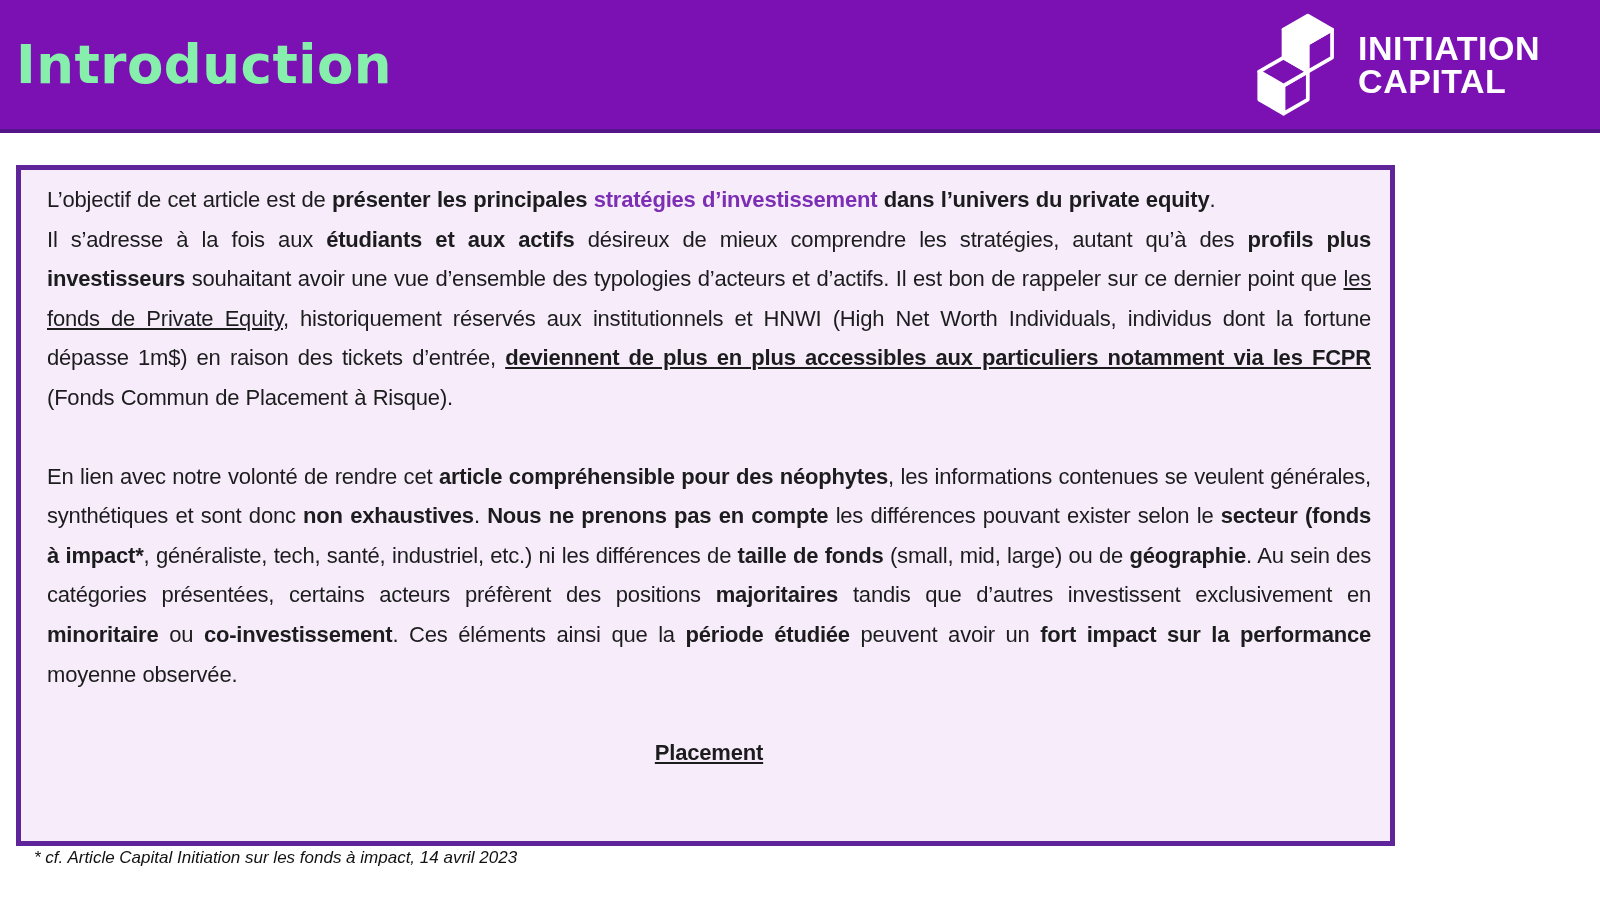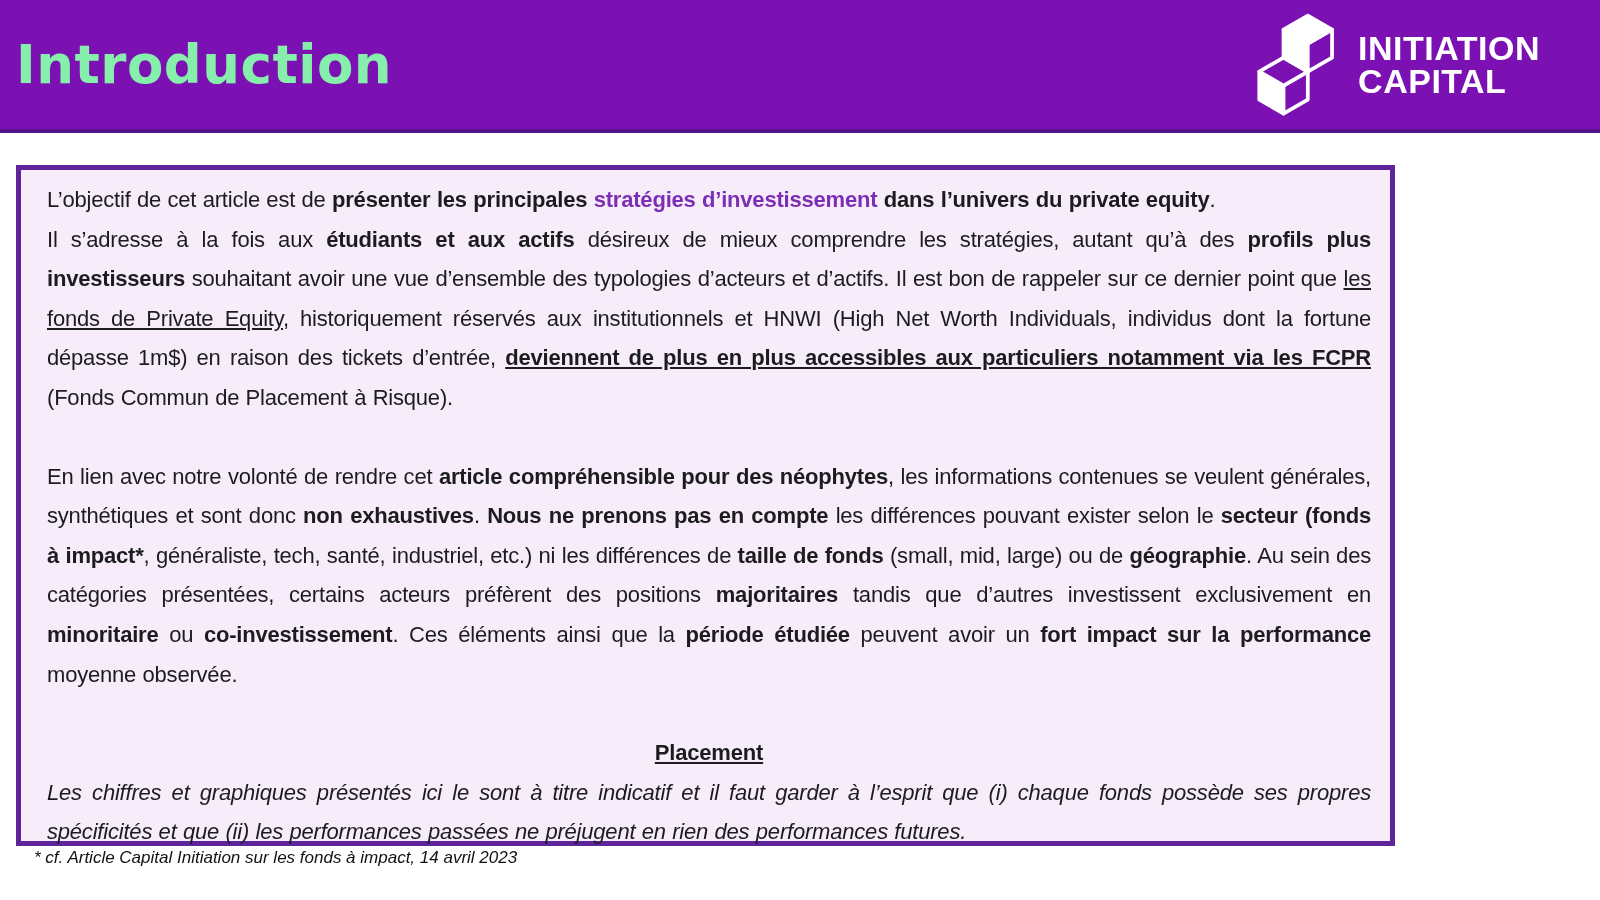--- a/index.html
+++ b/index.html
@@ -67,18 +67,17 @@
     </div>
   </div>
 
   <div class="content-box" style="background-color: rgb(246, 236, 250); border-color: rgb(95, 36, 154);">
     <p class="para"><span>L’objectif de cet article est de </span><span style="font-weight: 700;">présenter les principales </span><span style="font-weight: 700; color: rgb(124, 47, 181);">stratégies d’investissement</span><span style="font-weight: 700;"> dans l’univers du private equity</span><span>.</span></p>
     <p class="para"><span>Il s’adresse à la fois aux </span><span style="font-weight: 700;">étudiants et aux actifs</span><span> désireux de mieux comprendre les stratégies, autant qu’à des </span><span style="font-weight: 700;">profils plus investisseurs</span><span> souhaitant avoir une vue d’ensemble des typologies d’acteurs et d’actifs. Il est bon de rappeler sur ce dernier point que </span><span style="text-decoration: underline;">les fonds de Private Equity</span><span>, historiquement réservés aux institutionnels et HNWI (High Net Worth Individuals, individus dont la fortune dépasse 1m$) en raison des tickets d’entrée, </span><span style="font-weight: 700; text-decoration: underline;">deviennent de plus en plus accessibles aux particuliers notamment via les FCPR</span><span> (Fonds Commun de Placement à Risque).</span></p>
     <div class="spacer"></div>
     <p class="para"><span>En lien avec notre volonté de rendre cet </span><span style="font-weight: 700;">article compréhensible pour des néophytes</span><span>, les informations contenues se veulent générales, synthétiques et sont donc </span><span style="font-weight: 700;">non exhaustives</span><span>. </span><span style="font-weight: 700;">Nous ne prenons pas en compte</span><span> les différences pouvant exister selon le </span><span style="font-weight: 700;">secteur (fonds à impact*</span><span>, généraliste, tech, santé, industriel, etc.) ni les différences de </span><span style="font-weight: 700;">taille de fonds</span><span> (small, mid, large) ou de </span><span style="font-weight: 700;">géographie</span><span>. Au sein des catégories présentées, certains acteurs préfèrent des positions </span><span style="font-weight: 700;">majoritaires</span><span> tandis que d’autres investissent exclusivement en </span><span style="font-weight: 700;">minoritaire</span><span> ou </span><span style="font-weight: 700;">co-investissement</span><span>. Ces éléments ainsi que la </span><span style="font-weight: 700;">période étudiée</span><span> peuvent avoir un </span><span style="font-weight: 700;">fort impact sur la performance</span><span> moyenne observée.</span></p>
     <div class="spacer"></div>
     <p class="para disclaimer-title"><span style="font-weight: 700; text-decoration: underline;">Placement</span></p>
-    <p class="para"><span style="font-style: italic;">Les chiffres et graphiques présentés ici le sont à titre indicatif et il faut garder à l’esprit que (i) chaque fonds possède ses propres spécificités et que (ii) les performances passées ne préjugent en rien des performances futures.</span></p>
   </div>
 
   <div class="footnote">* cf. Article Capital Initiation sur les fonds à impact, 14 avril 2023</div>
 
 </div>
 
 </body></html>

